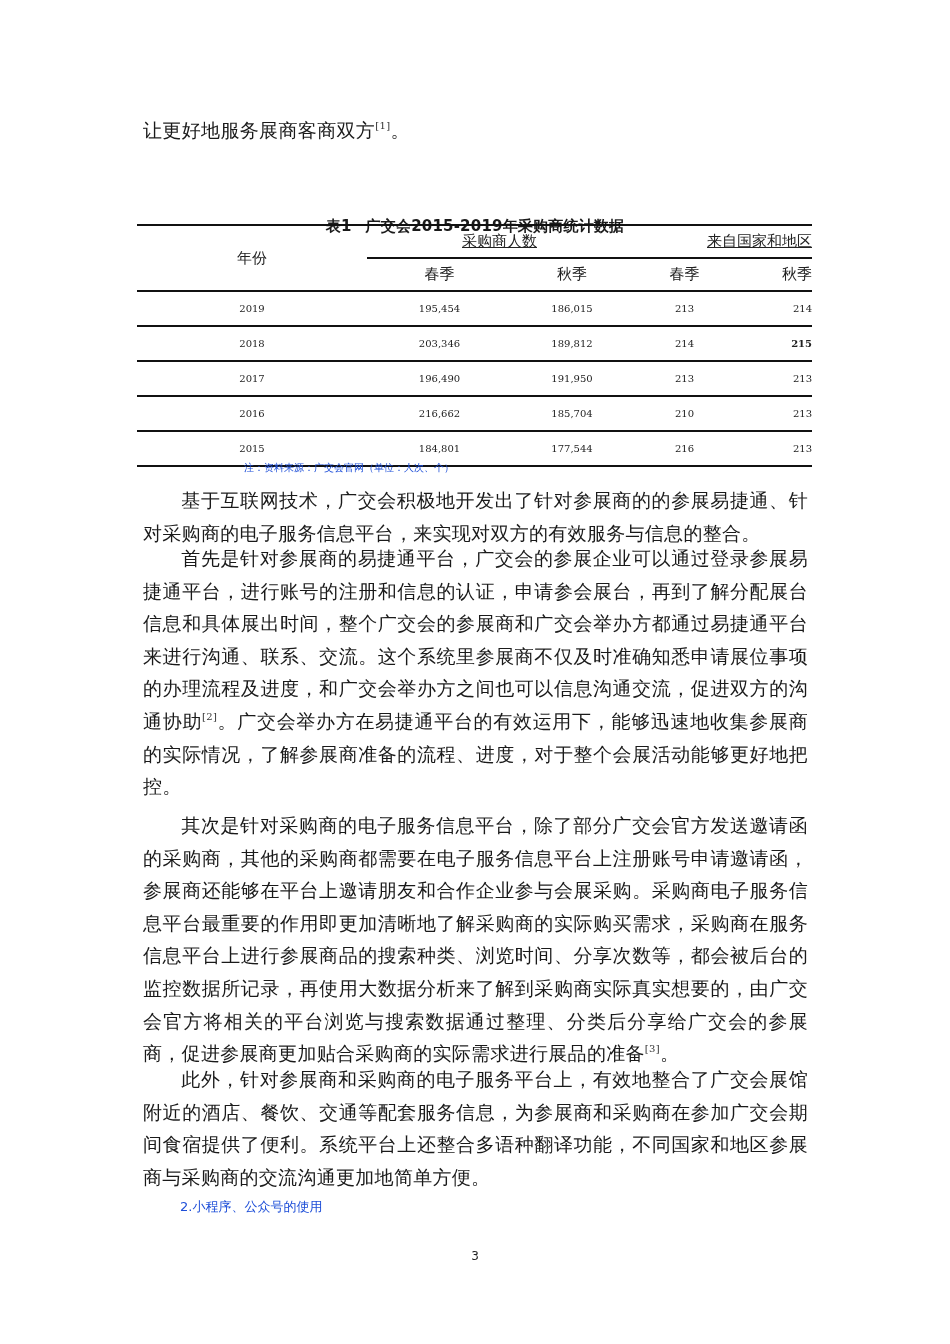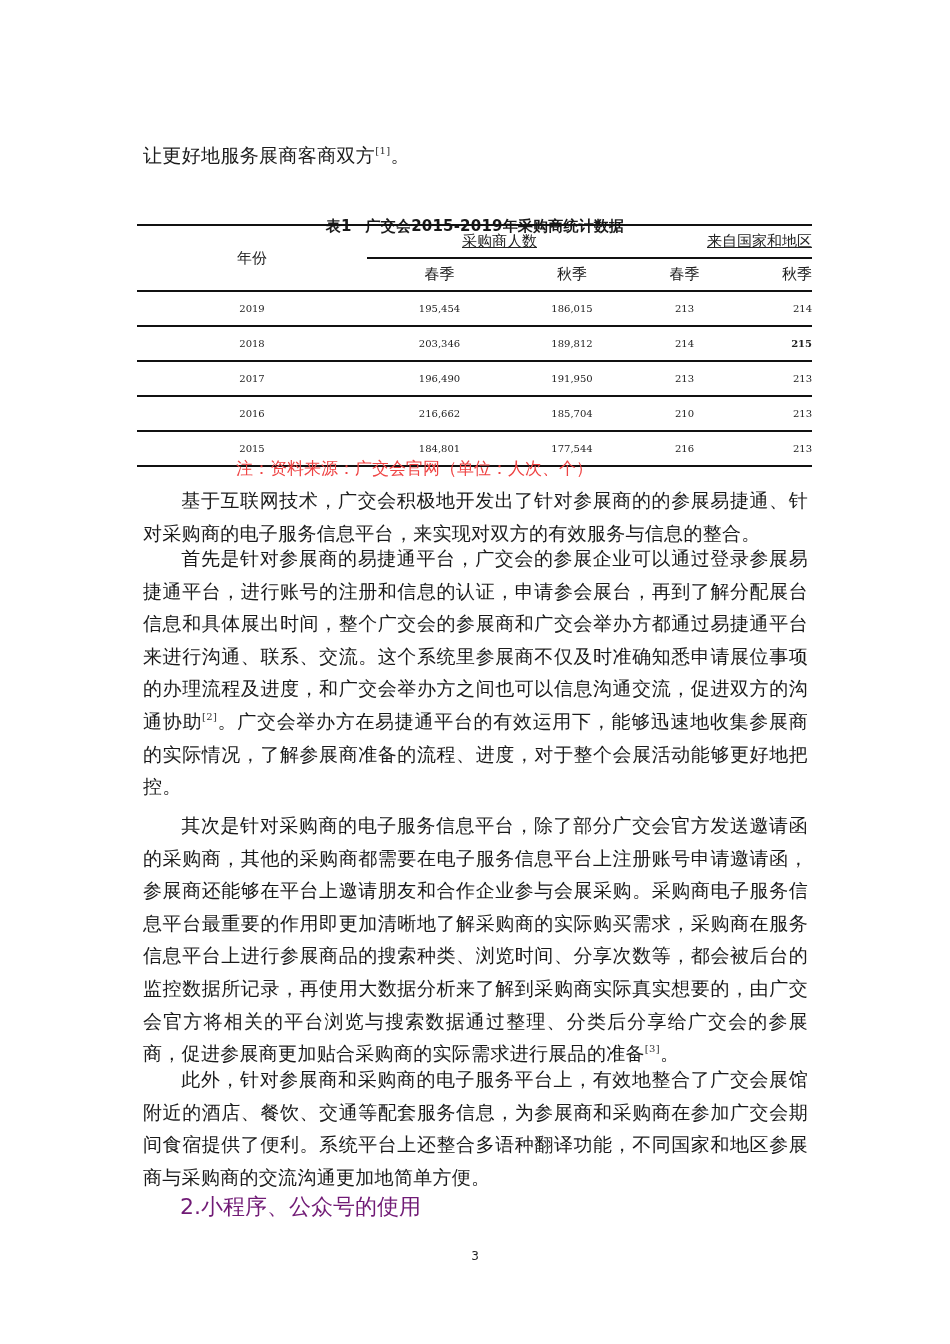--- a/index.html
+++ b/index.html
@@ -89,52 +89,52 @@
     table.data tbody td {
       border-bottom: 2.5px solid #111;
       font-family: "DejaVu Serif", "Liberation Serif", serif;
       font-size: 10px;
     }
     table.data tbody tr:last-child td {
       border-bottom: 2.5px solid #111;
     }
     .note {
       position: absolute;
-      left: 236px;
+      left: 244px;
       top: 459px;
-      font-size: 17px;
+      font-size: 10px;
       line-height: 18px;
-      color: #ef4444;
+      color: #1d4ed8;
     }
     .heading {
       position: absolute;
       left: 180px;
       top: 1195px;
       font-family: "DejaVu Sans", "Liberation Sans", sans-serif;
-      font-size: 22px;
+      font-size: 13px;
       line-height: 24px;
-      color: #701a75;
+      color: #1d4ed8;
     }
     .page-number {
       position: absolute;
       left: 0;
       width: 950px;
       top: 1249px;
       text-align: center;
       font-family: "DejaVu Sans", "Liberation Sans", sans-serif;
       font-size: 12px;
       color: #222;
     }
   </style>
 </head>
 <body>
 
 <div class="page">
 
-  <div class="line" style="top:118px;margin-top:25px;"><span>让更好地服务展商客商双方</span><sup class="cite">[1]</sup><span>。</span></div>
+  <div class="line" style="top:118px;"><span>让更好地服务展商客商双方</span><sup class="cite">[1]</sup><span>。</span></div>
 
   <div class="caption">
     <span class="label">表1</span><span>广交会2015-2019年采购商统计数据</span>
   </div>
 
   <table class="data">
     <colgroup>
       <col style="width:230px">
       <col style="width:145px">
       <col style="width:120px">

